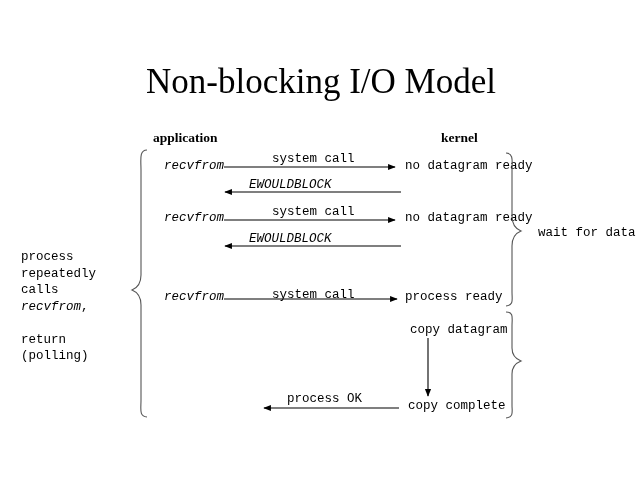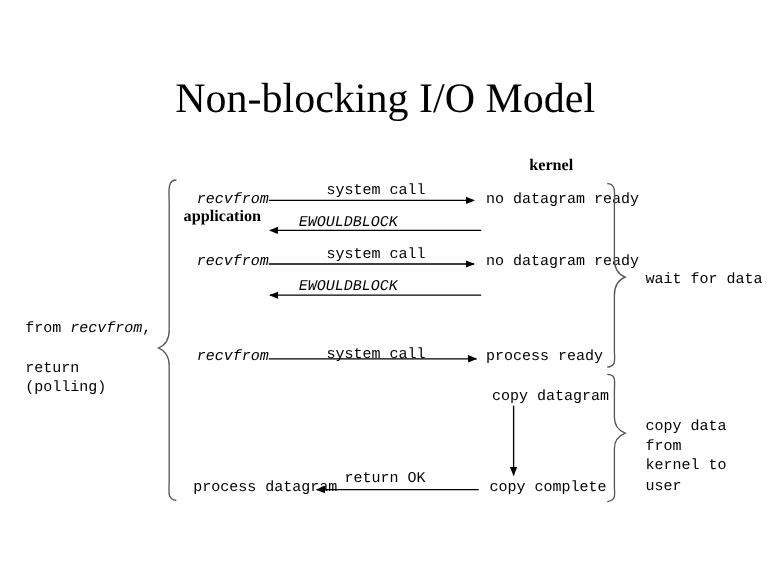--- a/index.html
+++ b/index.html
@@ -37,21 +37,21 @@
     white-space: nowrap;
   }
 
   
   .col-head {
     position: absolute;
     font-size: 13.5px;
     font-weight: bold;
     white-space: nowrap;
   }
-  #head-application { left: 152px; top: 130px; margin-top: 42px; }
+  #head-application { left: 152px; top: 130px; }
   #head-kernel      { left: 440px; top: 130px; }
 
   
   .txt {
     position: absolute;
     font-size: 12.5px;
     line-height: 15px;
     white-space: nowrap;
     font-family: Liberation Mono, monospace;
   }
@@ -127,39 +127,34 @@
 
   <div class="txt" id="state-1">no datagram  ready</div>
   <div class="txt" id="state-2">no datagram  ready</div>
   <div class="txt" id="state-3">process  ready</div>
 
   <div class="txt" id="cap-sys-1">system  call</div>
   <div class="txt" id="cap-sys-2">system  call</div>
   <div class="txt" id="cap-sys-3">system  call</div>
   <div class="txt" id="cap-ewb-1">EWOULDBLOCK</div>
   <div class="txt" id="cap-ewb-2">EWOULDBLOCK</div>
-  <div class="txt" id="cap-return-ok">return OK</div>
+  <div class="txt" id="cap-return-ok">process OK</div>
 
   <div class="txt" id="copy-datagram">copy datagram</div>
   <div class="txt" id="copy-complete">copy  complete</div>
-  <div class="txt" id="process-datagram">process  datagram</div>
 
   <div class="txt wrap" id="note-left">
-    <br>
-    <span>from </span><span class="inline-italic">recvfrom</span><span>,</span><br>
+    <span>process repeatedly</span><br>
+    <span>calls </span><span class="inline-italic">recvfrom</span><span>,</span><br>
     <br>
     <span>return (polling)</span>
   </div>
 
   <div class="txt" id="note-wait">wait for data</div>
 
-  <div class="txt wrap" id="note-copy">
-    <span>copy data from</span><br>
-    <span>kernel to user</span>
-  </div>
 
   <svg id="vector-layer" viewBox="0 0 640 480">
     <defs>
       <marker id="arrowR" viewBox="0 0 10 10" refX="9" refY="5" markerWidth="7" markerHeight="7" orient="auto-start-reverse">
         <path d="M 0 1 L 10 5 L 0 9 z" fill="#000"></path>
       </marker>
     </defs>
 
     <line x1="223" y1="167" x2="394" y2="167" stroke="#000" stroke-width="1.1" marker-end="url(#arrowR)"></line>
 

